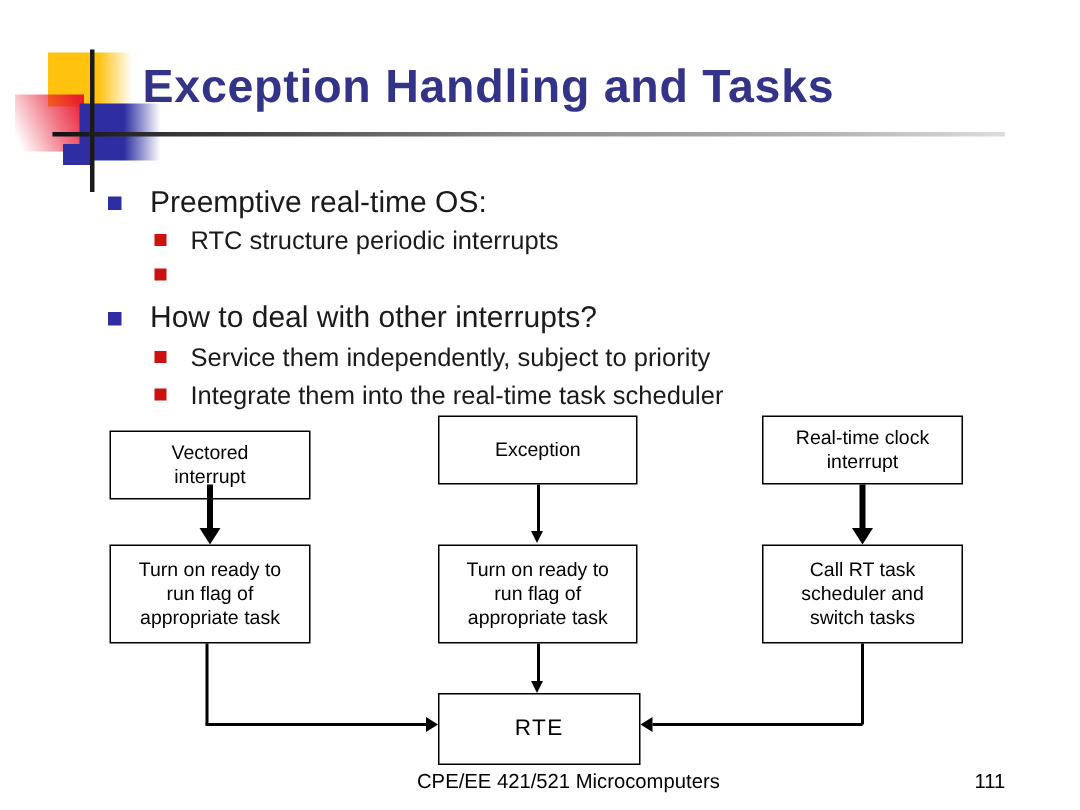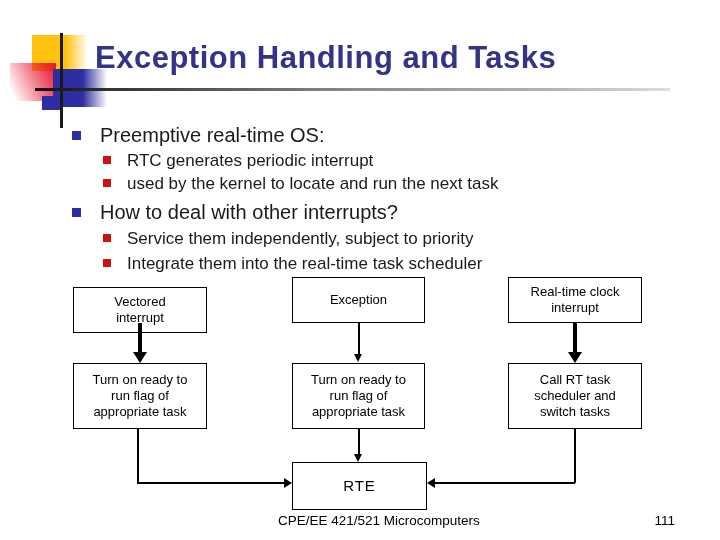--- a/index.html
+++ b/index.html
@@ -38,21 +38,21 @@
     font-size:13px;line-height:16px;color:#000;padding:0 16px;}
   .fbox.sink{font-size:15px;letter-spacing:1px;padding:0 4px;}
   .shaft{background:#000;}
   .tri{width:0;height:0;}
   .tri-down-big{border-left:7px solid transparent;border-right:7px solid transparent;border-top:11px solid #000;}
   .tri-down-sm{border-left:4.5px solid transparent;border-right:4.5px solid transparent;border-top:8px solid #000;}
   .tri-right{border-top:5px solid transparent;border-bottom:5px solid transparent;border-left:8px solid #000;}
   .tri-left{border-top:5px solid transparent;border-bottom:5px solid transparent;border-right:8px solid #000;}
 
   .footer-text{top:513px;left:278px;width:200px;text-align:left;font-size:13.5px;color:#000;white-space:nowrap;}
-  .page-number{top:513px;left:645px;width:30px;text-align:right;font-size:13.5px;color:#000;}
+  .page-number{top:513px;left:645px;width:30px;text-align:center;font-size:13.5px;color:#000;}
 </style>
 </head>
 <body>
 
 <div class="slide">
 
   <div class="abs deco-yellow"></div>
   <div class="abs deco-red"></div>
   <div class="abs deco-blue"></div>
   <div class="abs deco-blue-sm"></div>
@@ -60,25 +60,24 @@
   <div class="abs line-h"></div>
 
   <div class="abs title">Exception Handling and Tasks</div>
 
   <div class="abs brow lvl1" style="top:112px">
     <span class="sq sq1"></span>
     <span class="btxt t1">Preemptive real-time OS:</span>
   </div>
   <div class="abs brow lvl2" style="top:139px">
     <span class="sq sq2"></span>
-    <span class="btxt t2">RTC generates periodic interrupt</span>
+    <span class="btxt t2">RTC structure periodic interrupts</span>
   </div>
   <div class="abs brow lvl2" style="top:162px">
     <span class="sq sq2"></span>
-    <span class="btxt t2">used by the kernel to locate and run the next task</span>
   </div>
   <div class="abs brow lvl1" style="top:189px">
     <span class="sq sq1"></span>
     <span class="btxt t1">How to deal with other interrupts?</span>
   </div>
   <div class="abs brow lvl2" style="top:217px">
     <span class="sq sq2"></span>
     <span class="btxt t2">Service them independently, subject to priority</span>
   </div>
   <div class="abs brow lvl2" style="top:242px">

